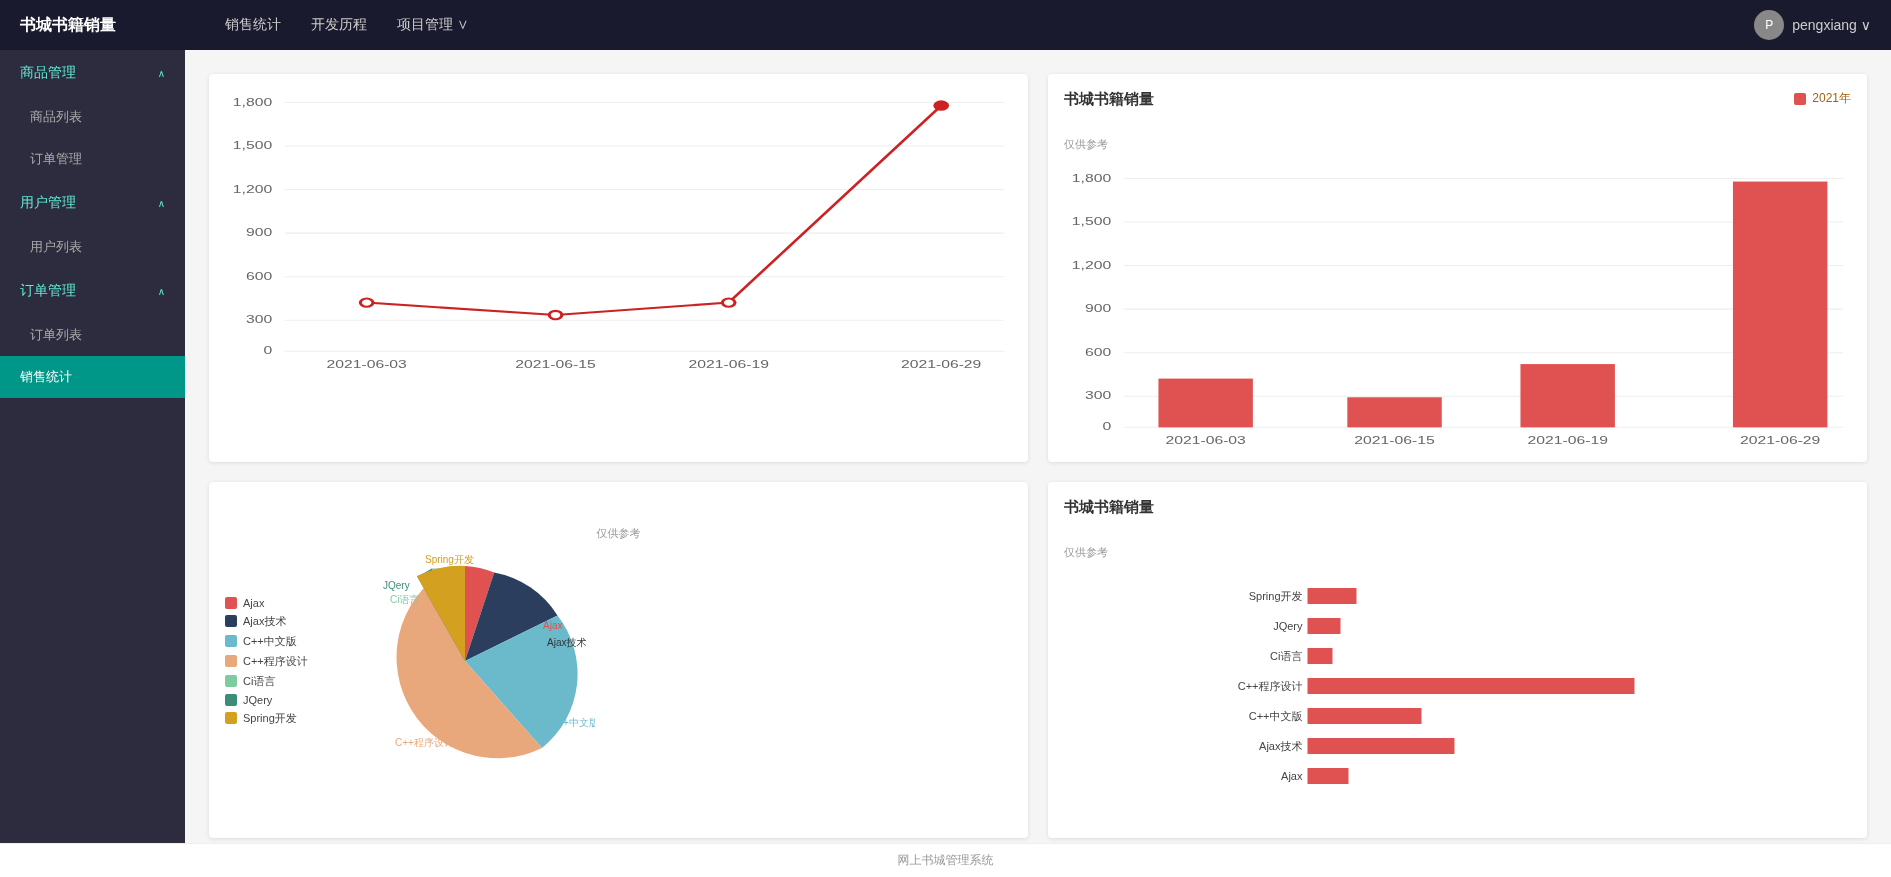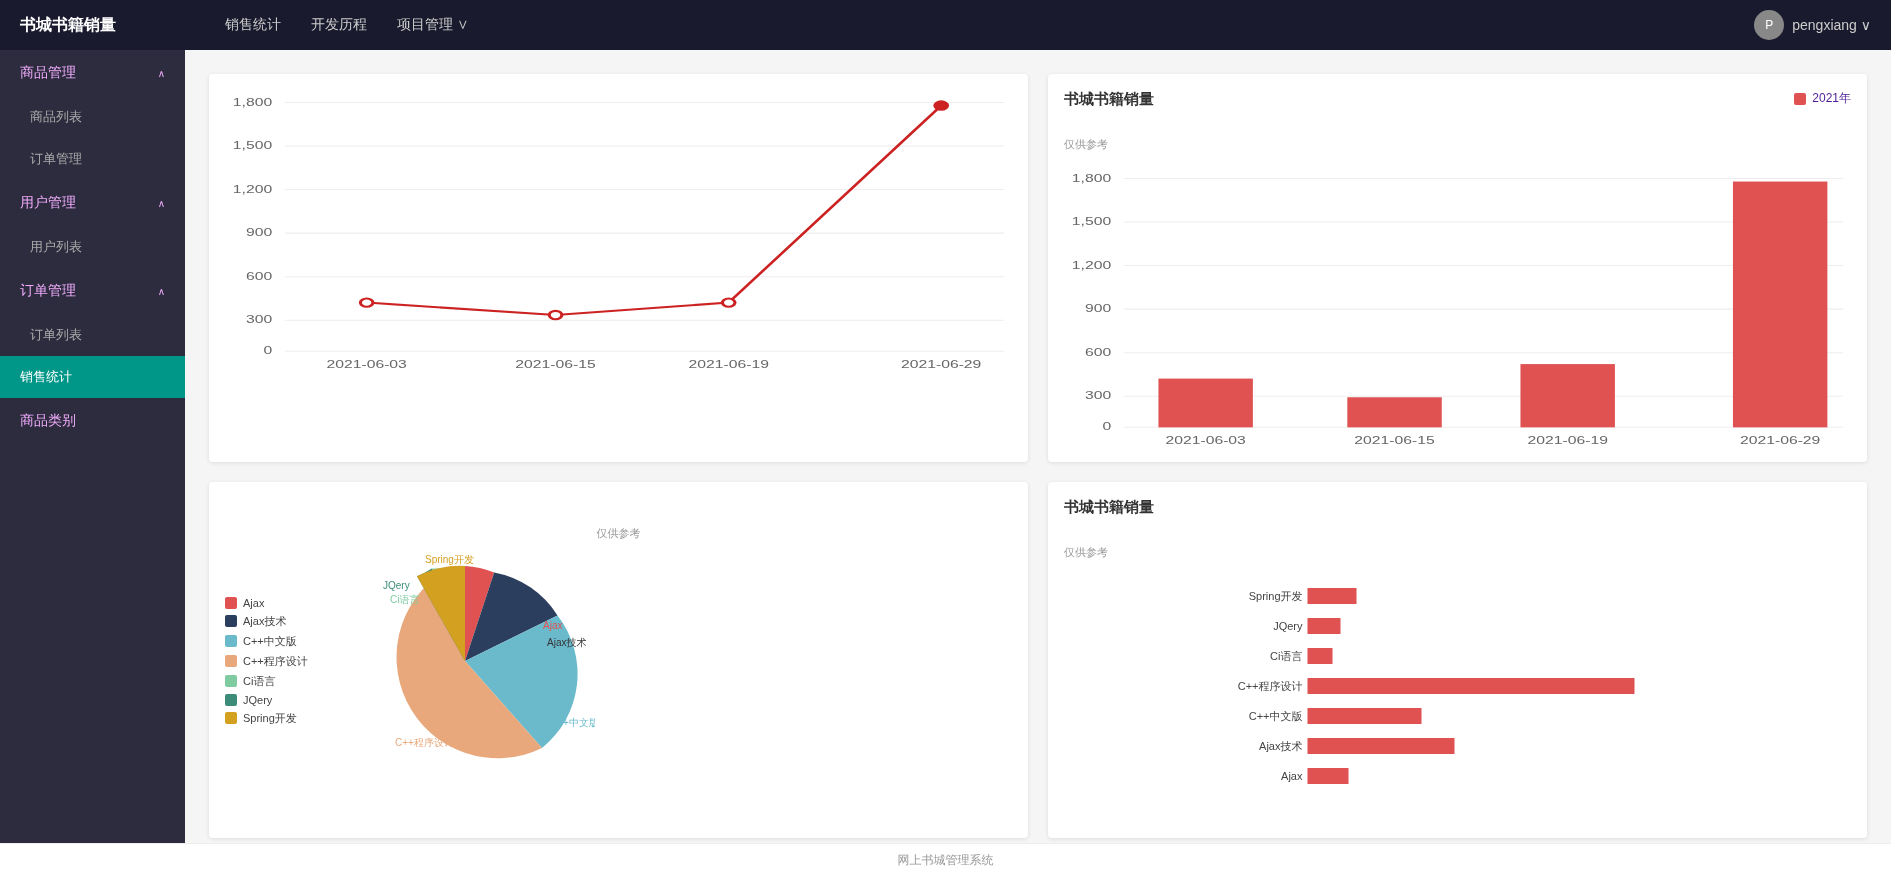--- a/index.html
+++ b/index.html
@@ -70,21 +70,21 @@
       color: #ccc;
       flex-shrink: 0;
       overflow-y: auto;
     }
     .sidebar-group-title {
       display: flex;
       align-items: center;
       justify-content: space-between;
       padding: 14px 20px;
       font-size: 14px;
-      color: #f0abfc;
+      color: #5eead4;
       cursor: pointer;
     }
     .sidebar-item {
       padding: 12px 20px 12px 30px;
       font-size: 13px;
       color: #aaa;
       cursor: pointer;
     }
     .sidebar-item.active {
       background: #009688;
@@ -124,21 +124,21 @@
       text-align: center;
       margin-bottom: 10px;
       margin-top: 28px;
     }
     .chart-legend-inline {
       display: flex;
       align-items: center;
       justify-content: flex-end;
       gap: 6px;
       font-size: 12px;
-      color: #4c1d95;
+      color: #a16207;
       margin-bottom: 4px;
     }
     .legend-dot {
       width: 12px;
       height: 12px;
       border-radius: 2px;
       display: inline-block;
     }
 
     
@@ -200,23 +200,20 @@
     <div class="sidebar-group-title">
       <span>订单管理</span>
       <span class="chevron">∧</span>
     </div>
     <div class="sidebar-item">订单列表</div>
 
     <div class="sidebar-group-title sidebar-item active" style="padding-left:20px;">
       <span>销售统计</span>
     </div>
 
-    <div class="sidebar-group-title">
-      <span>商品类别</span>
-    </div>
   </aside>
 
   <main class="main">
 
     <div class="chart-card">
       <div class="line-chart-wrap">
         <svg width="100%" height="100%" viewBox="0 0 500 270" preserveAspectRatio="none">
 
           <text x="30" y="15" font-size="10" fill="#666" text-anchor="end">1,800</text>
           <text x="30" y="57" font-size="10" fill="#666" text-anchor="end">1,500</text>

